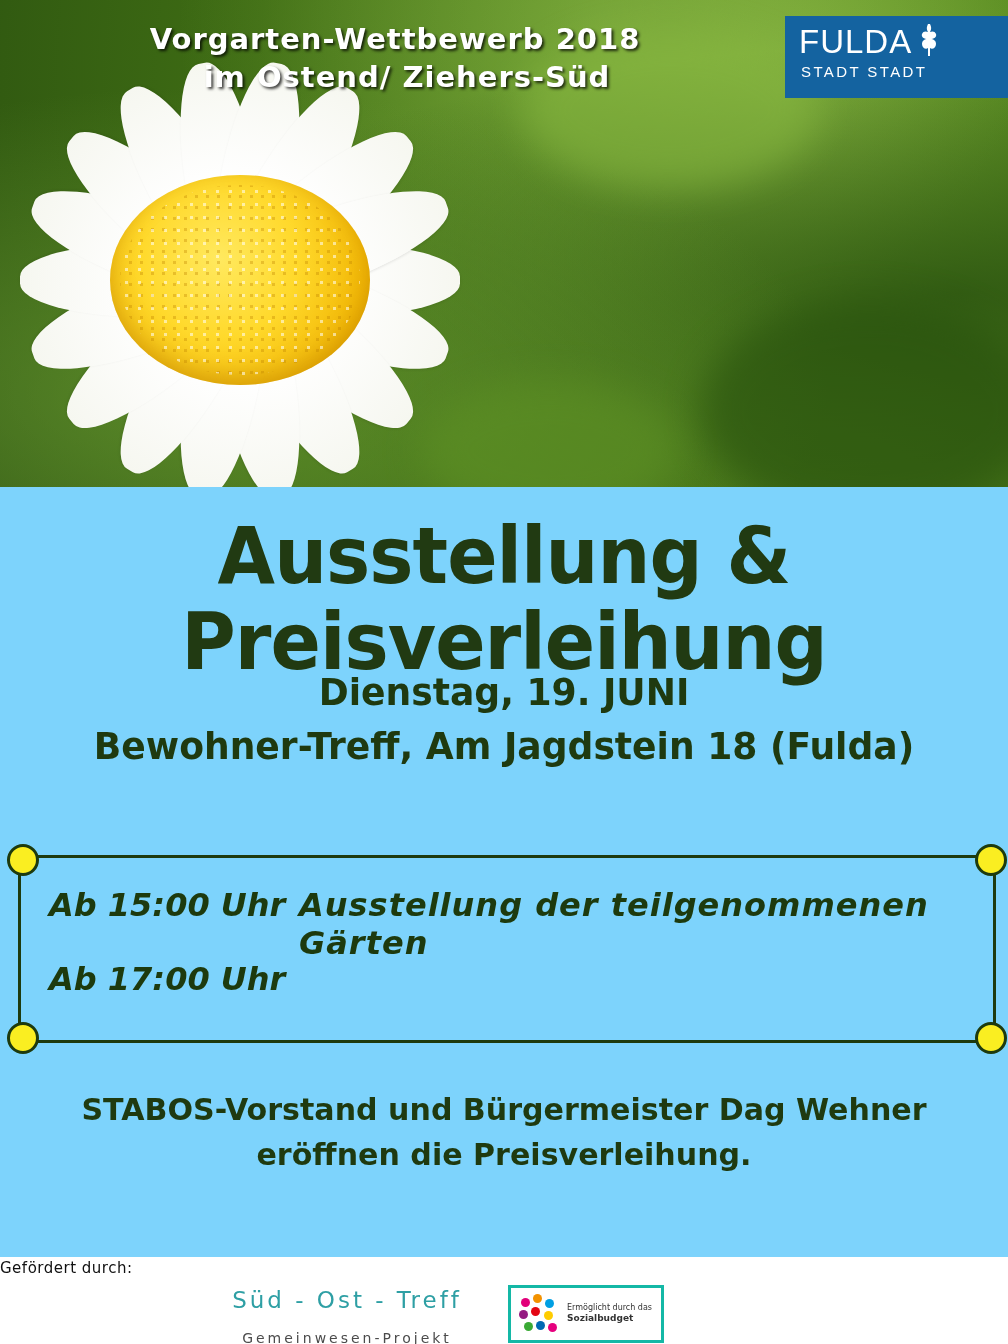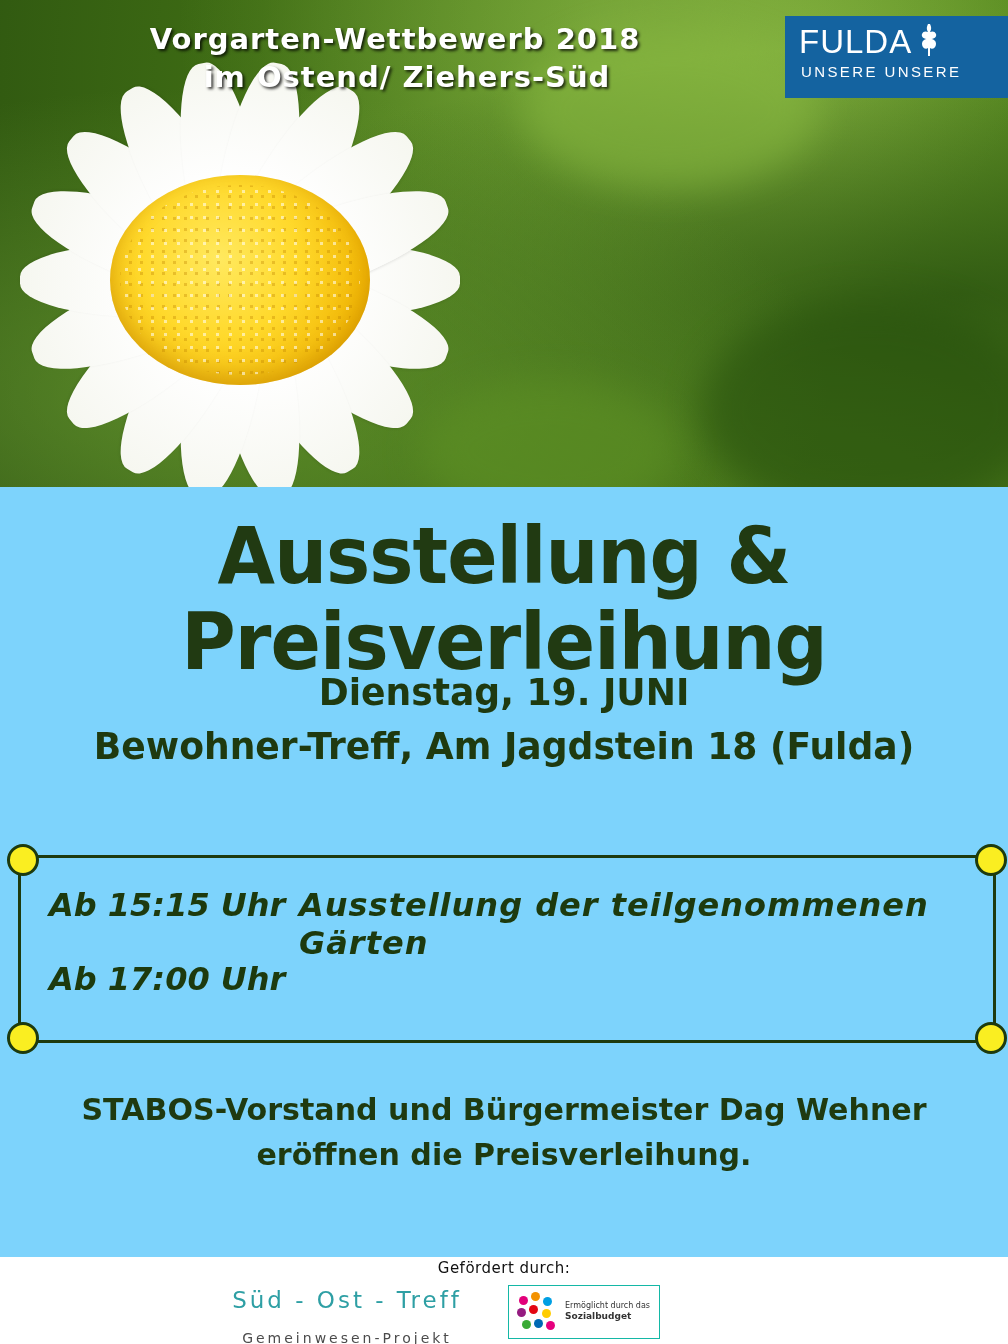--- a/index.html
+++ b/index.html
@@ -267,21 +267,21 @@
     top: 1257px;
     width: 1008px;
     height: 87px;
     background: #ffffff;
   }
   .foerder {
     position: absolute;
     left: 0;
     top: 2px;
     width: 1008px;
-    text-align: center;
+    text-align: left;
     font-family: "DejaVu Sans", sans-serif;
     font-size: 15px;
     color: #111111;
     letter-spacing: .5px;
   }
   .sot-logo {
     position: absolute;
     left: 222px;
     top: 30px;
     width: 250px;
@@ -299,21 +299,21 @@
     font-size: 14px;
     letter-spacing: 3px;
     margin-top: 17px;
   }
   .sozial-logo {
     position: absolute;
     left: 508px;
     top: 28px;
     width: 150px;
     height: 52px;
-    border: 1px solid #14b8a6;
+    border: 3px solid #14b8a6;
     background: #ffffff;
   }
   .sozial-dots {
     position: absolute;
     left: 8px;
     top: 6px;
     width: 42px;
     height: 40px;
   }
   .sozial-dots i {
@@ -409,38 +409,38 @@
     <div class="header-title">
       <span>Vorgarten-Wettbewerb 2018</span>
       <span class="l2">im Ostend/ Ziehers-Süd</span>
     </div>
 
     <div class="fulda-logo">
       <div class="fulda-word">FULDA</div>
       <svg class="fleur" viewBox="0 0 34 38">
         <path d="M17 2c2 4 1 6 0 8 2-1 5-1 6 2 1 3-2 5-6 5 4 0 6 2 6 5 0 4-4 6-6 4v8h-2v-8c-2 2-6 0-6-4 0-3 2-5 6-5-4 0-7-2-6-5 1-3 4-3 6-2-1-2-2-4 0-8z" fill="#ffffff"></path>
       </svg>
-      <div class="fulda-sub">UNSERE UNSERE</div>
+      <div class="fulda-sub">STADT STADT</div>
     </div>
   </div>
 
   <div class="yellow">
     <div class="headline">Ausstellung &amp; Preisverleihung</div>
 
     <div class="subline">
       <div>Dienstag, 19. JUNI</div>
       <div>Bewohner-Treff, Am Jagdstein 18 (Fulda)</div>
     </div>
 
     <div class="schedule">
       <span class="sched-corner-tr"></span>
       <span class="sched-corner-br"></span>
 
       <div class="sched-row r1">
-        <span class="sched-time">Ab 15:15 Uhr</span>
+        <span class="sched-time">Ab 15:00 Uhr</span>
         <span class="sched-desc">Ausstellung  der  teilgenommenen  Gärten</span>
       </div>
       <div class="sched-row r2">
         <span class="sched-time">Ab 17:00 Uhr</span>
       </div>
     </div>
 
     <div class="closing">
       <div>STABOS-Vorstand  und  Bürgermeister Dag Wehner</div>
       <div>eröffnen die Preisverleihung.</div>

